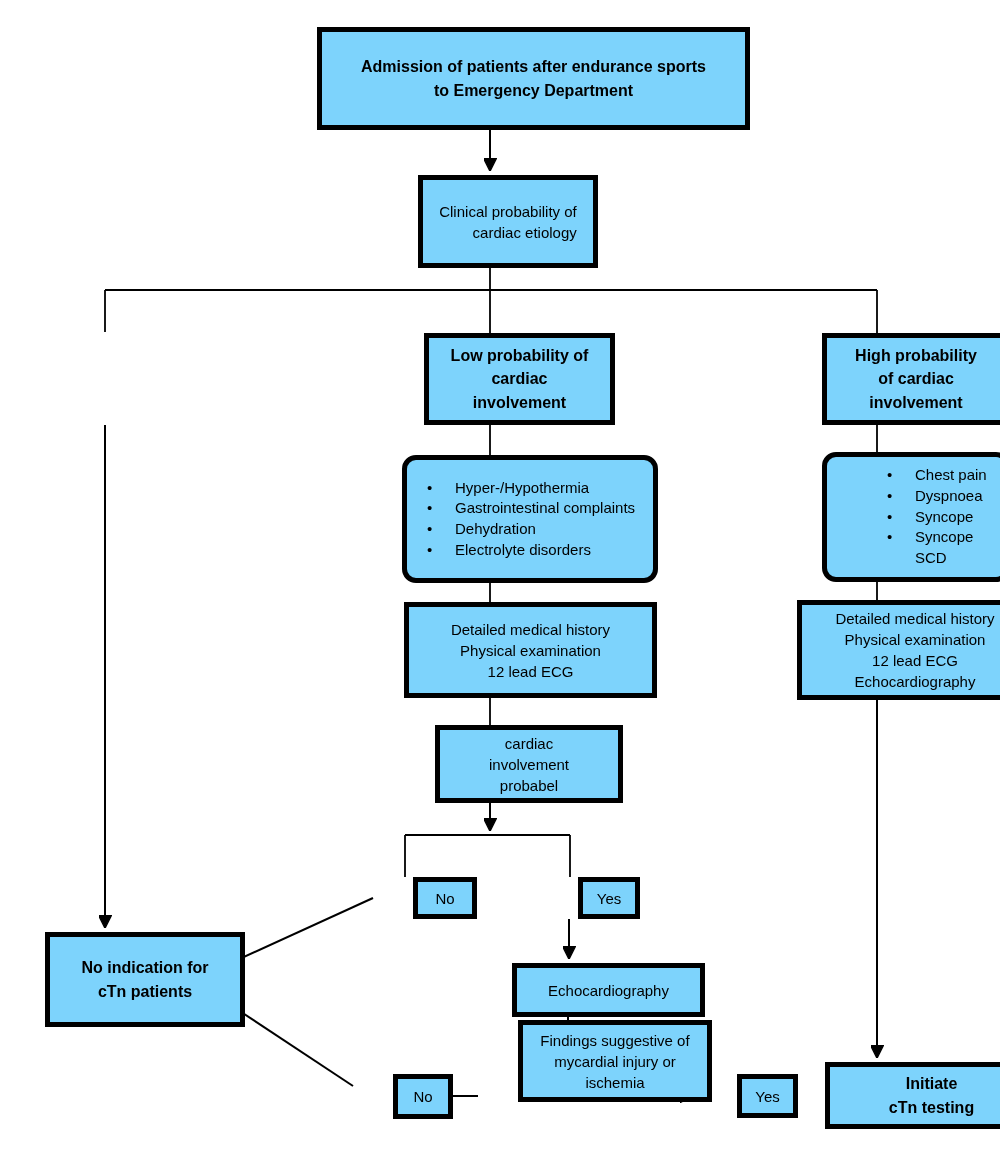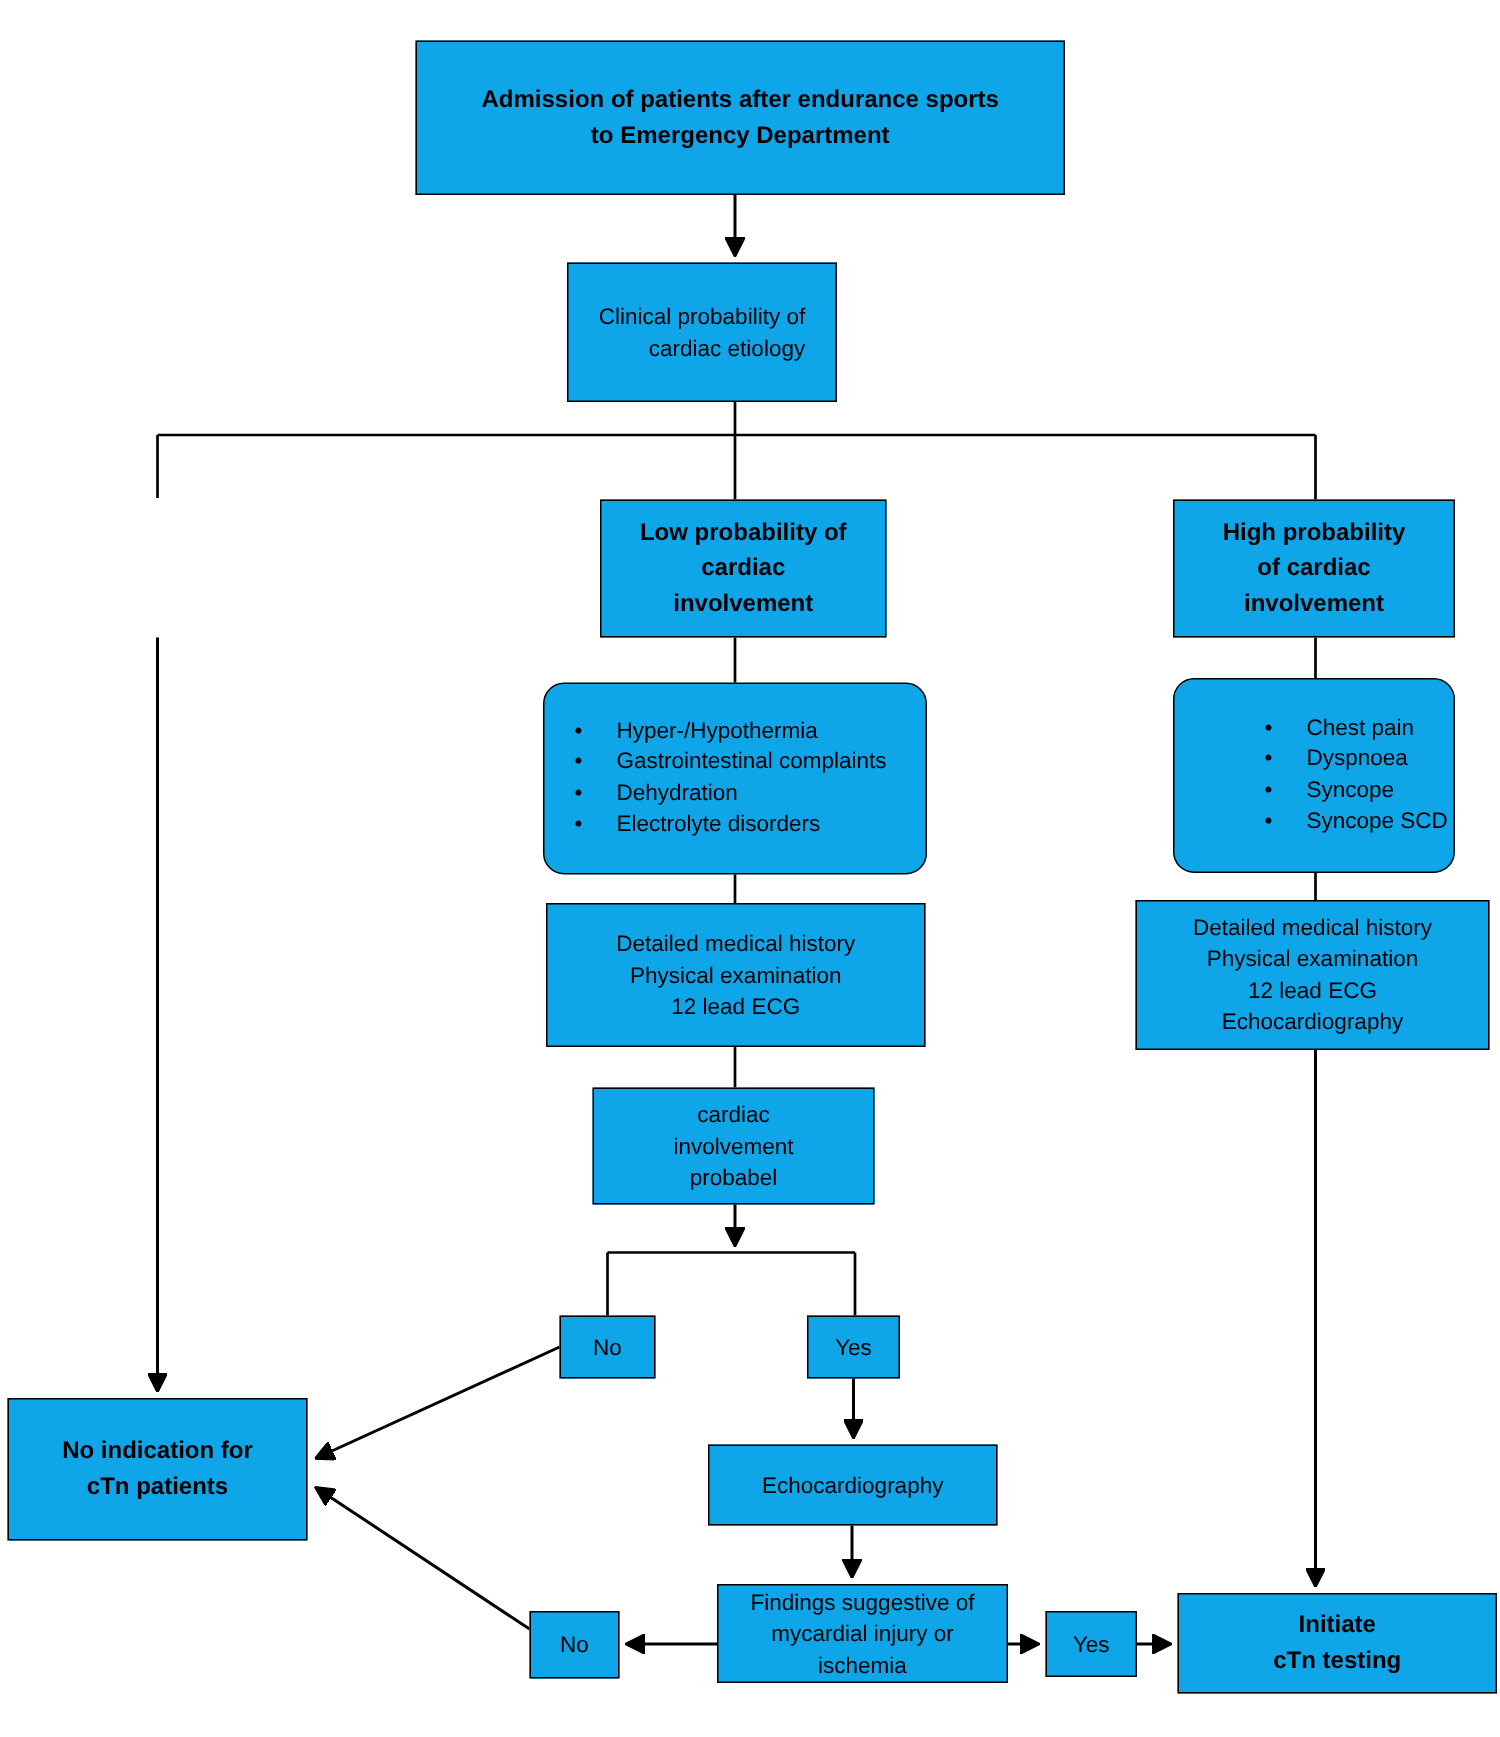--- a/index.html
+++ b/index.html
@@ -19,30 +19,31 @@
   #connectors {
     position: absolute;
     left: 0; top: 0;
     width: 1000px;
     height: 1158px;
     z-index: 0;
   }
   .node {
     position: absolute;
     box-sizing: border-box;
-    background: #0ea5e9;
-    border: 1px solid #000000;
+    background: #7dd3fc;
+    border: 5px solid #000000;
     display: flex;
     align-items: center;
     justify-content: center;
     text-align: center;
     white-space: pre-line;
     font-size: 15px;
     line-height: 1.4;
     z-index: 1;
+    margin-left: 40px;
   }
   .node.bold {
     font-weight: bold;
     font-size: 16px;
     line-height: 1.45;
   }
   .node.list {
     justify-content: center;
     align-items: flex-start;
     flex-direction: column;
@@ -113,21 +114,21 @@
     <line x1="353" y1="1086" x2="211" y2="992" stroke-width="2" marker-end="url(#arr)"></line>
   </svg>
 
   <div class="node bold" style="left:277px; top:27px; width:433px; height:103px;">Admission of patients after endurance sports
 to Emergency Department</div>
 
   <div class="node" style="left:378px; top:175px; width:180px; height:93px;text-align:right;">Clinical probability of
 cardiac etiology</div>
 
 
-  <div class="node bold" style="left:400px; top:333px; width:191px; height:92px;">Low probability of
+  <div class="node bold" style="left:384px; top:333px; width:191px; height:92px;">Low probability of
 cardiac
 involvement</div>
 
   <div class="node bold" style="left:782px; top:333px; width:188px; height:92px;text-align:center;">High probability
 of cardiac
 involvement</div>
 
   <div class="node list" style="left:362px; top:455px; width:256px; height:128px;">
     <ul>
       <li>Hyper-/Hypothermia</li>
@@ -161,21 +162,21 @@
 
   <div class="node" style="left:373px; top:877px; width:64px; height:42px;">No</div>
 
   <div class="node" style="left:538px; top:877px; width:62px; height:42px;">Yes</div>
 
   <div class="node bold" style="left:5px; top:932px; width:200px; height:95px;">No indication for
 cTn patients</div>
 
   <div class="node" style="left:472px; top:963px; width:193px; height:54px;">Echocardiography</div>
 
-  <div class="node" style="left:478px; top:1056px; width:194px; height:66px;">Findings suggestive of
+  <div class="node" style="left:478px; top:1020px; width:194px; height:82px;">Findings suggestive of
 mycardial injury or
 ischemia</div>
 
   <div class="node" style="left:353px; top:1074px; width:60px; height:45px;">No</div>
 
   <div class="node" style="left:697px; top:1074px; width:61px; height:44px;">Yes</div>
 
   <div class="node bold" style="left:785px; top:1062px; width:213px; height:67px;">Initiate
 cTn testing</div>
 

